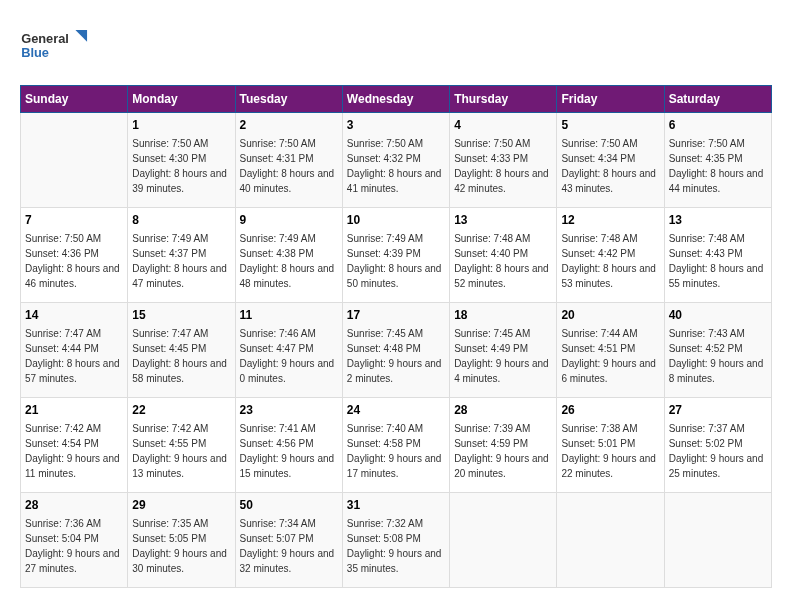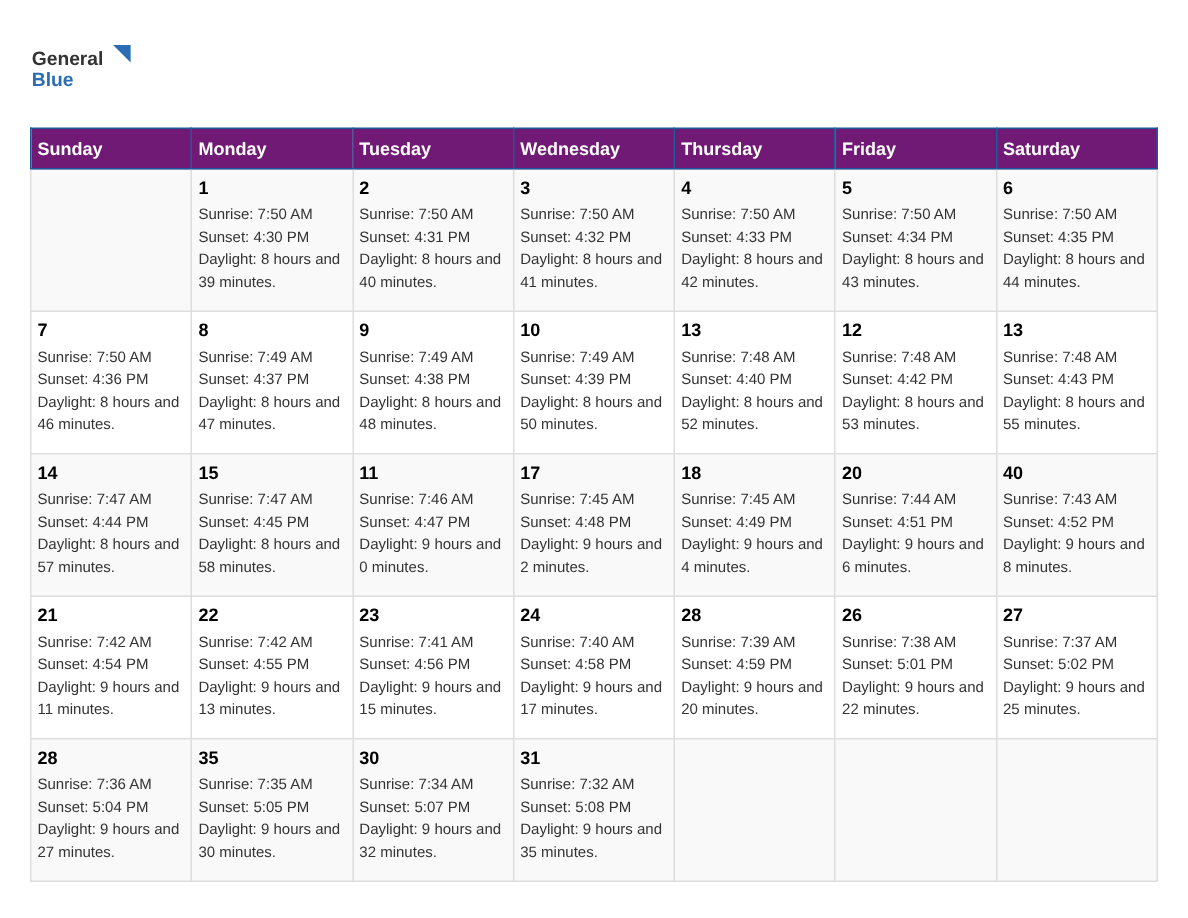--- a/index.html
+++ b/index.html
@@ -232,25 +232,25 @@
           <span class="day-number">27</span>
           <div class="day-info">Sunrise: 7:37 AM<br>Sunset: 5:02 PM<br>Daylight: 9 hours and 25 minutes.</div>
         </td>
       </tr>
       <tr class="week-row">
         <td>
           <span class="day-number">28</span>
           <div class="day-info">Sunrise: 7:36 AM<br>Sunset: 5:04 PM<br>Daylight: 9 hours and 27 minutes.</div>
         </td>
         <td>
-          <span class="day-number">35</span>
+          <span class="day-number">29</span>
           <div class="day-info">Sunrise: 7:35 AM<br>Sunset: 5:05 PM<br>Daylight: 9 hours and 30 minutes.</div>
         </td>
         <td>
-          <span class="day-number">30</span>
+          <span class="day-number">50</span>
           <div class="day-info">Sunrise: 7:34 AM<br>Sunset: 5:07 PM<br>Daylight: 9 hours and 32 minutes.</div>
         </td>
         <td>
           <span class="day-number">31</span>
           <div class="day-info">Sunrise: 7:32 AM<br>Sunset: 5:08 PM<br>Daylight: 9 hours and 35 minutes.</div>
         </td>
         <td></td>
         <td></td>
         <td></td>
       </tr>

